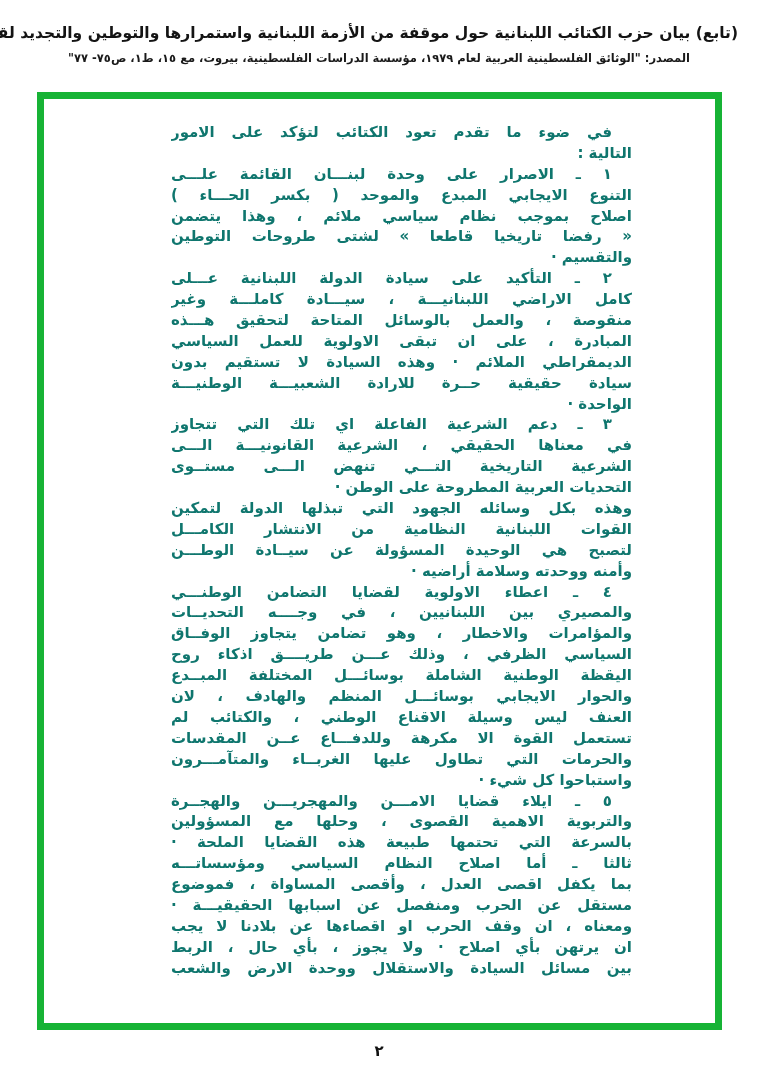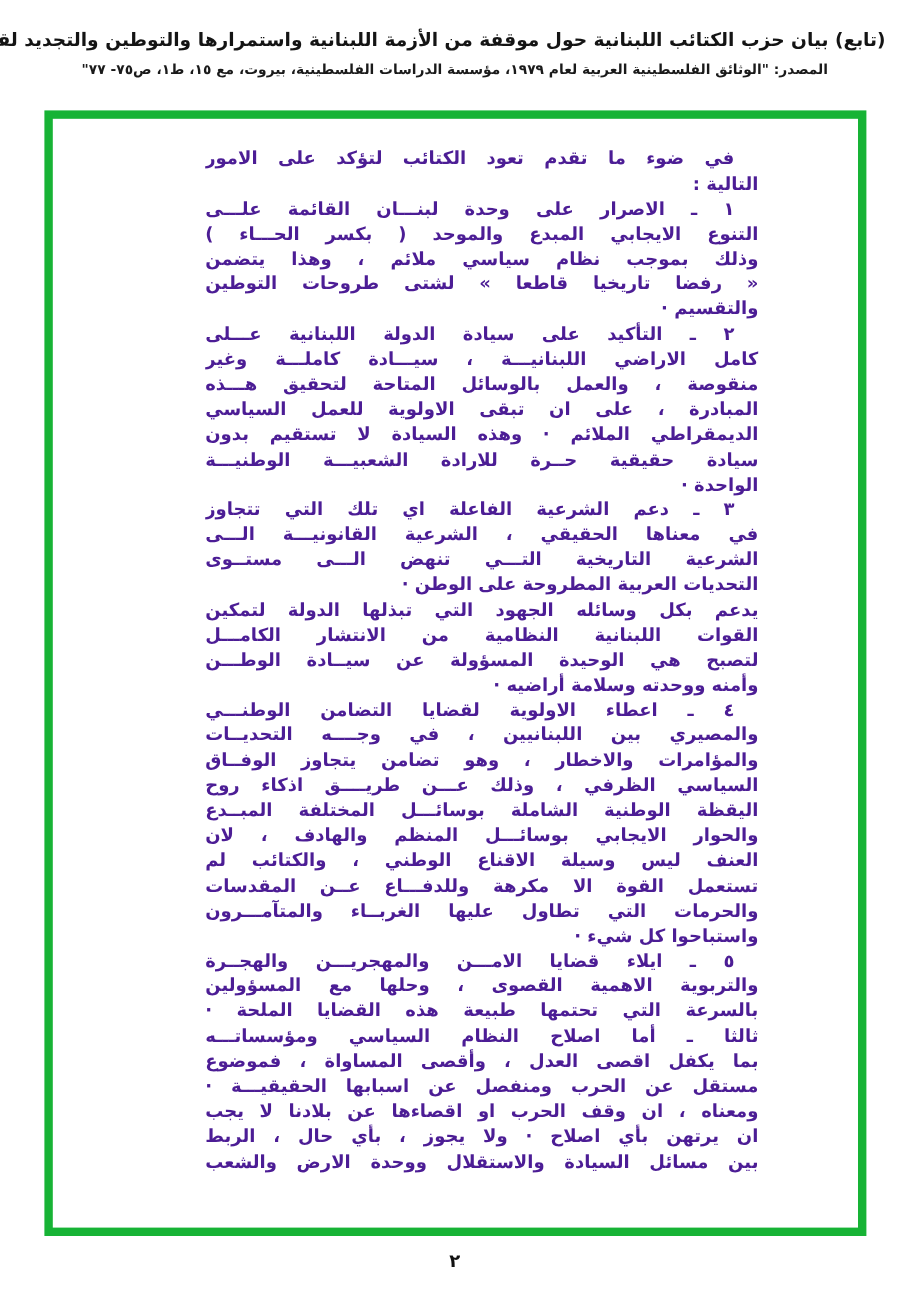--- a/index.html
+++ b/index.html
@@ -56,21 +56,21 @@
     direction: rtl;
   }
   .line {
     font-size: 15px;
     font-weight: bold;
     line-height: 20.9px;
     height: 20.9px;
     overflow: hidden;
     text-align: justify;
     text-align-last: justify;
-    color: #4c1d95;
+    color: #0f766e;
   }
   .line.short {
     text-align: left;
     text-align-last: right;
   }
   .line.indent {
     padding-right: 20px;
   }
   .page-number {
     position: absolute;
@@ -94,35 +94,35 @@
   </div>
 
   <div class="green-box"></div>
 
   <div class="text-block" dir="rtl">
 
   <div class="line indent">في ضوء ما تقدم تعود الكتائب لتؤكد على الامور</div>
       <div class="line short">التالية :</div>
       <div class="line indent">١ ـ الاصرار على وحدة لبنـــان القائمة علـــى</div>
       <div class="line">التنوع الايجابي المبدع والموحد ( بكسر الحـــاء )</div>
-      <div class="line">وذلك بموجب نظام سياسي ملائم ، وهذا يتضمن</div>
+      <div class="line">اصلاح بموجب نظام سياسي ملائم ، وهذا يتضمن</div>
       <div class="line">« رفضا تاريخيا قاطعا » لشتى طروحات التوطين</div>
       <div class="line short">والتقسيم ·</div>
       <div class="line indent">٢ ـ التأكيد على سيادة الدولة اللبنانية عـــلى</div>
       <div class="line">كامل الاراضي اللبنانيـــة ، سيـــادة كاملـــة وغير</div>
       <div class="line">منقوصة ، والعمل بالوسائل المتاحة لتحقيق هـــذه</div>
       <div class="line">المبادرة ، على ان تبقى الاولوية للعمل السياسي</div>
       <div class="line">الديمقراطي الملائم · وهذه السيادة لا تستقيم بدون</div>
       <div class="line">سيادة حقيقية حــرة للارادة الشعبيـــة الوطنيـــة</div>
       <div class="line short">الواحدة ·</div>
       <div class="line indent">٣ ـ دعم الشرعية الفاعلة اي تلك التي تتجاوز</div>
       <div class="line">في معناها الحقيقي ، الشرعية القانونيـــة الـــى</div>
       <div class="line">الشرعية التاريخية التـــي تنهض الـــى مستــوى</div>
       <div class="line short">التحديات العربية المطروحة على الوطن ·</div>
-      <div class="line">يدعم بكل وسائله الجهود التي تبذلها الدولة لتمكين</div>
+      <div class="line">وهذه بكل وسائله الجهود التي تبذلها الدولة لتمكين</div>
       <div class="line">القوات اللبنانية النظامية من الانتشار الكامـــل</div>
       <div class="line">لتصبح هي الوحيدة المسؤولة عن سيــادة الوطـــن</div>
       <div class="line short">وأمنه ووحدته وسلامة أراضيه ·</div>
       <div class="line indent">٤ ـ اعطاء الاولوية لقضايا التضامن الوطنـــي</div>
       <div class="line">والمصيري بين اللبنانيين ، في وجــــه التحديــات</div>
       <div class="line">والمؤامرات والاخطار ، وهو تضامن يتجاوز الوفــاق</div>
       <div class="line">السياسي الظرفي ، وذلك عـــن طريــــق اذكاء روح</div>
       <div class="line">اليقظة الوطنية الشاملة بوسائـــل المختلفة المبــدع</div>
       <div class="line">والحوار الايجابي بوسائـــل المنظم والهادف ، لان</div>
       <div class="line">العنف ليس وسيلة الاقناع الوطني ، والكتائب لم</div>

